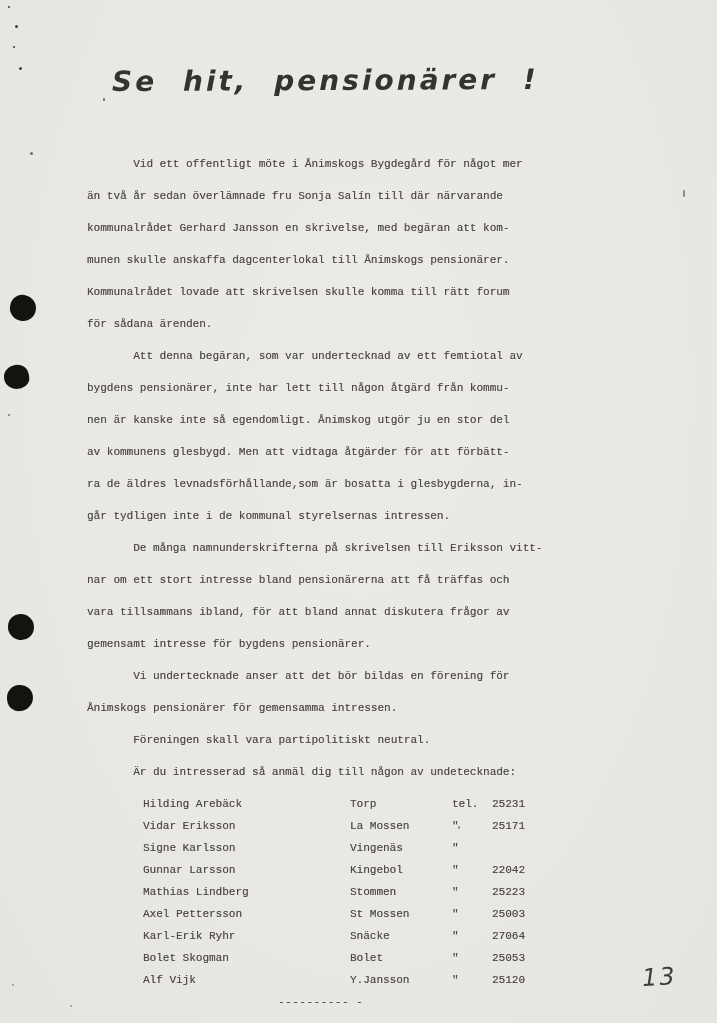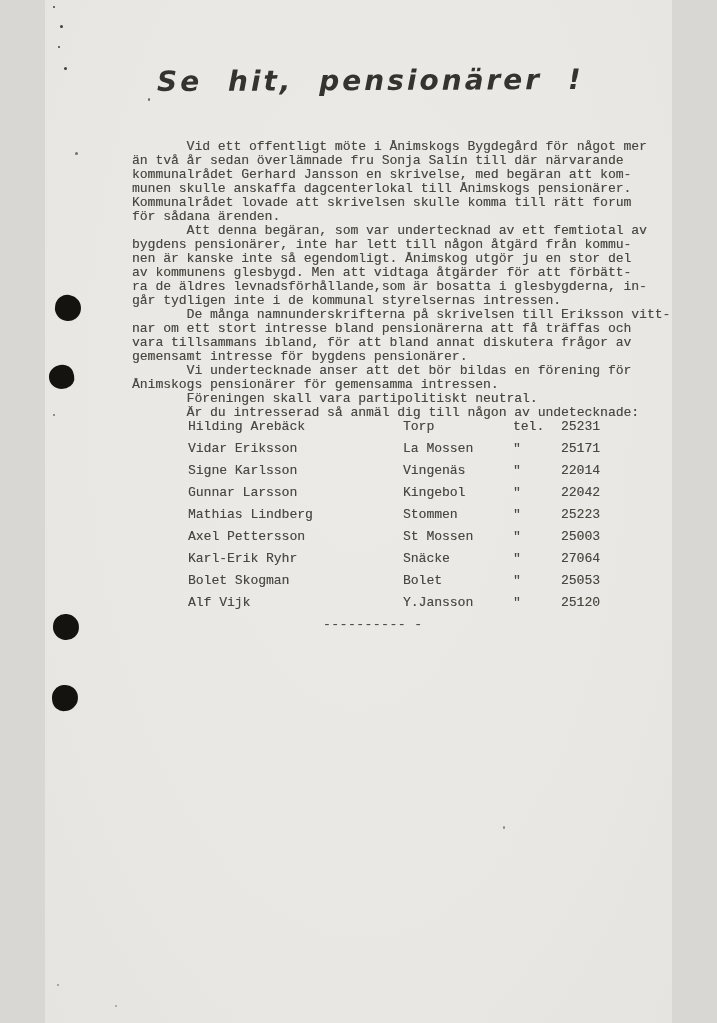--- a/index.html
+++ b/index.html
@@ -2,21 +2,21 @@
 <html><head>
 <meta charset="utf-8">
 <style>
   html, body {
     margin: 0;
     padding: 0;
     background: #d8d7d3;
   }
   .paper {
     position: relative;
-    width: 627px;
+    width: 717px;
     height: 1023px;
     margin: 0 auto;
     background: radial-gradient(ellipse at 50% 38%, #ebeae6 0%, #e9e8e4 55%, #e5e4e0 100%);
     overflow: hidden;
     font-family: "Liberation Mono", "DejaVu Sans Mono", monospace;
   }
   .title {
     position: absolute;
     left: 112px;
     top: 64px;
@@ -27,38 +27,37 @@
     font-size: 28px;
     letter-spacing: 3px;
     word-spacing: 13px;
     color: #35332f;
     transform: rotate(-0.3deg);
     white-space: pre;
   }
   .content {
     position: absolute;
     left: 87px;
-    top: 140px;
+    top: 148px;
     width: 580px;
-    font-size: 13px;
-    line-height: 14px;
+    font-size: 11px;
+    line-height: 32px;
     color: #4a4740;
     text-shadow: 0.3px 0.3px 0.5px rgba(74,71,64,0.45);
   }
   .para {
     margin: 0;
     white-space: pre;
   }
   .roster { margin-left: 56px; }
   .roster-row {
     display: grid;
     grid-template-columns: 207px 102px 40px auto;
     height: 22px;
     white-space: pre;
-    gap: 8px;
   }
   .divider {
     margin-left: 191px;
     white-space: pre;
     letter-spacing: 0.5px;
   }
   .page-number {
     position: absolute;
     left: 642px;
     top: 963px;
@@ -151,21 +150,20 @@
       <div class="roster-row">
         <span>Vidar Eriksson</span>
         <span>La Mossen</span>
         <span>"</span>
         <span>25171</span>
       </div>
       <div class="roster-row">
         <span>Signe Karlsson</span>
         <span>Vingenäs</span>
         <span>"</span>
-        <span>22014</span>
       </div>
       <div class="roster-row">
         <span>Gunnar Larsson</span>
         <span>Kingebol</span>
         <span>"</span>
         <span>22042</span>
       </div>
       <div class="roster-row">
         <span>Mathias Lindberg</span>
         <span>Stommen</span>

